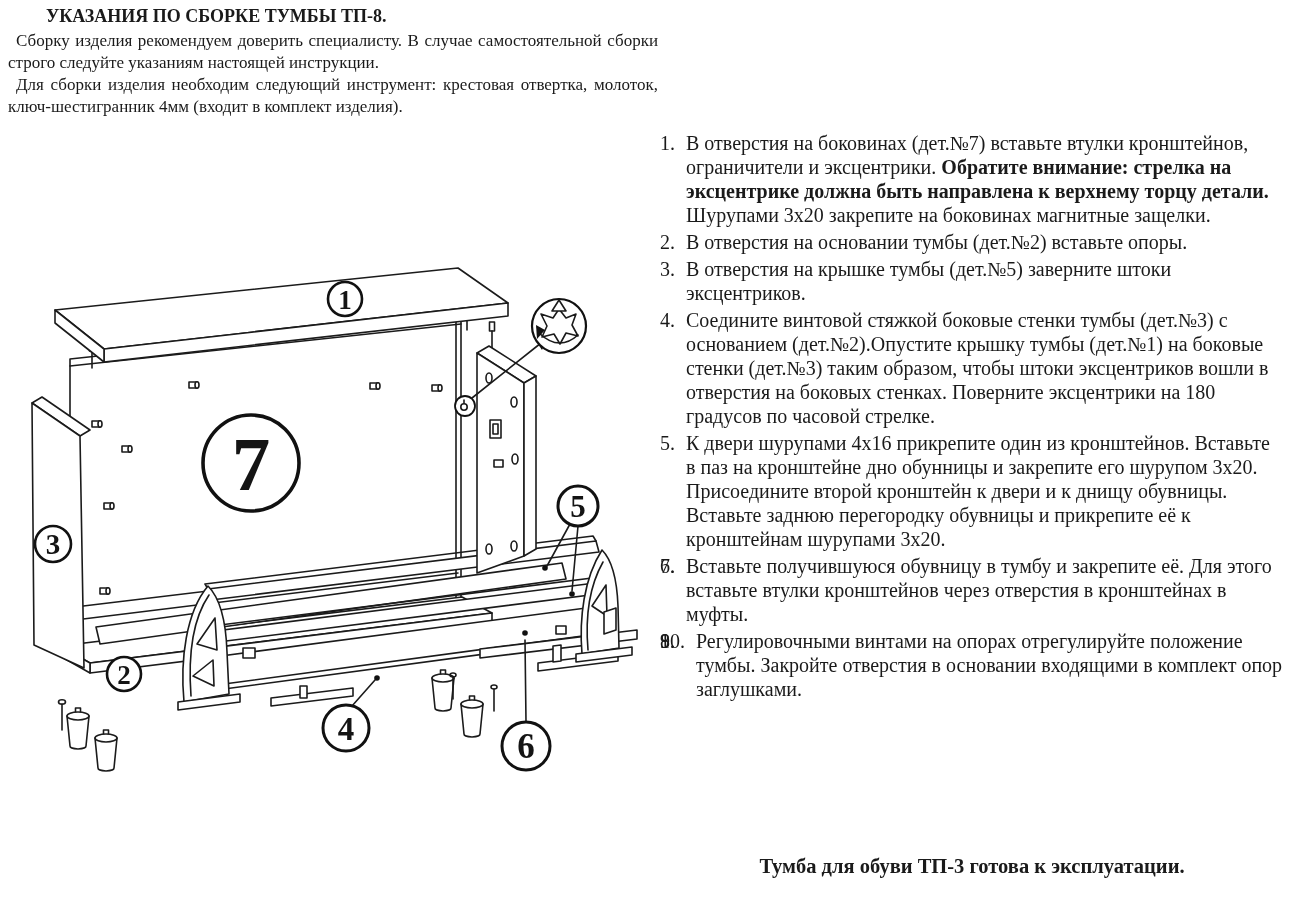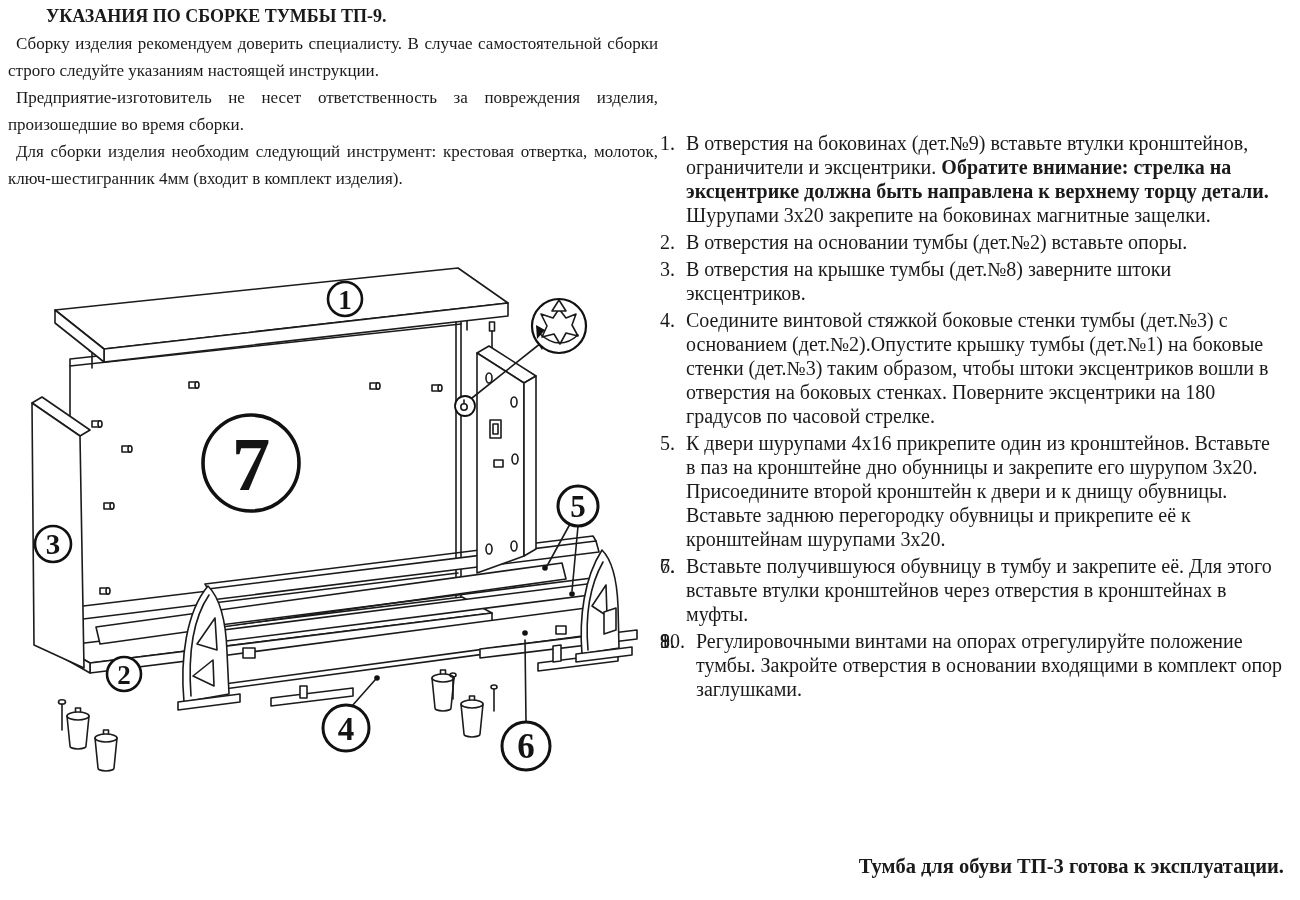--- a/index.html
+++ b/index.html
@@ -3,43 +3,42 @@
 <meta charset="utf-8">
 <style>
   html,body{margin:0;padding:0;}
   body{
     width:1300px;height:900px;position:relative;overflow:hidden;
     background:#ffffff;color:#1a1a1a;
     font-family:"Liberation Serif", serif;
   }
   .left-col{position:absolute;left:8px;top:6px;width:650px;}
   .doc-title{font-size:18px;font-weight:bold;margin:0 0 3px 38px;white-space:nowrap;}
-  .left-col p{margin:0;font-size:17px;line-height:27px;text-align:justify;text-indent:8px;}
+  .left-col p{margin:0;font-size:17px;line-height:22px;text-align:justify;text-indent:8px;}
   .right-col{position:absolute;left:660px;top:131px;width:624px;}
   ol.steps{list-style:none;margin:0;padding:0;font-size:20px;line-height:24px;}
   ol.steps li{position:relative;padding-left:26px;margin:0 0 3px 0;}
   ol.steps li.wide{padding-left:36px;}
   ol.steps li .num{position:absolute;left:0;top:0;}
   ol.steps b{font-weight:bold;}
-  .ready-line{position:absolute;left:660px;top:855px;width:624px;text-align:right;
+  .ready-line{position:absolute;left:660px;top:855px;width:624px;text-align:center;
     font-weight:bold;font-size:20.5px;}
   svg.diagram{position:absolute;left:20px;top:250px;}
   svg.diagram text{font-family:"Liberation Serif",serif;font-weight:bold;fill:#141414;text-anchor:middle;}
   svg .ln{fill:none;stroke:#1b1b1b;stroke-width:1.6;stroke-linejoin:round;stroke-linecap:round;}
   svg .fw{fill:#ffffff;stroke:#1b1b1b;stroke-width:1.6;stroke-linejoin:round;}
   svg .co{fill:#ffffff;stroke:#111111;}
   svg .dot{fill:#111111;stroke:none;}
 </style>
 </head>
 <body>
 
 <div class="left-col">
-  <h1 class="doc-title">УКАЗАНИЯ ПО СБОРКЕ ТУМБЫ ТП-9.</h1>
+  <h1 class="doc-title">УКАЗАНИЯ ПО СБОРКЕ ТУМБЫ ТП-8.</h1>
   <p>Сборку изделия рекомендуем доверить специалисту. В случае самостоятельной сборки строго следуйте указаниям настоящей инструкции.</p>
-  <p>Предприятие-изготовитель не несет ответственность за повреждения изделия, произошедшие во время сборки.</p>
   <p>Для сборки изделия необходим следующий инструмент: крестовая отвертка, молоток, ключ-шестигранник 4мм  (входит в комплект изделия).</p>
 </div>
 
 <svg class="diagram" width="645" height="660" viewBox="20 250 645 660">
 
   <g>
     <polygon class="fw" points="70,359 461,317 461,598 70,649"></polygon>
     <path class="ln" d="M70,366 L461,324"></path>
     <path class="ln" d="M75,607 L458,561"></path>
     <path class="ln" d="M75,620 L458,573"></path>
@@ -220,23 +219,23 @@
     <text x="346" y="739.5" font-size="33">4</text>
   </g>
   <g>
     <circle class="co" cx="526" cy="746" r="24" stroke-width="3"></circle>
     <text x="526" y="758" font-size="35">6</text>
   </g>
 </svg>
 
 <div class="right-col">
   <ol class="steps">
-      <li><span class="num">1.</span><span>В отверстия на боковинах (дет.№9)  вставьте втулки кронштейнов, ограничители и эксцентрики. </span><b>Обратите внимание: стрелка на эксцентрике  должна быть направлена к верхнему торцу детали.</b><span> Шурупами 3х20 закрепите на боковинах магнитные защелки.</span></li>
+      <li><span class="num">1.</span><span>В отверстия на боковинах (дет.№7)  вставьте втулки кронштейнов, ограничители и эксцентрики. </span><b>Обратите внимание: стрелка на эксцентрике  должна быть направлена к верхнему торцу детали.</b><span> Шурупами 3х20 закрепите на боковинах магнитные защелки.</span></li>
       <li><span class="num">2.</span><span>В отверстия на основании тумбы (дет.№2) вставьте опоры.</span></li>
-      <li><span class="num">3.</span><span>В отверстия на крышке тумбы (дет.№8) заверните штоки эксцентриков.</span></li>
+      <li><span class="num">3.</span><span>В отверстия на крышке тумбы (дет.№5) заверните штоки эксцентриков.</span></li>
       <li><span class="num">4.</span><span>Соедините винтовой стяжкой  боковые стенки тумбы (дет.№3) с основанием (дет.№2).Опустите крышку тумбы (дет.№1) на боковые стенки (дет.№3) таким образом, чтобы штоки эксцентриков вошли в отверстия на боковых стенках.  Поверните эксцентрики на 180 градусов  по часовой стрелке.</span></li>
       <li><span class="num">5.</span><span>К двери шурупами 4х16 прикрепите один из кронштейнов. Вставьте в паз на кронштейне дно обунницы и закрепите его шурупом 3х20. Присоедините второй кронштейн к двери и к днищу обувницы. Вставьте заднюю перегородку обувницы и прикрепите её к кронштейнам шурупами 3х20.</span></li>
       <li><span class="num">6.</span></li>
       <li><span class="num">7.</span><span>Вставьте получившуюся обувницу в тумбу и закрепите её. Для этого вставьте втулки кронштейнов через отверстия в кронштейнах в муфты.</span></li>
       <li><span class="num">8.</span></li>
       <li><span class="num">9.</span></li>
       <li class="wide"><span class="num">10.</span><span>Регулировочными винтами на опорах отрегулируйте положение тумбы. Закройте отверстия  в основании входящими в комплект опор заглушками.</span></li>
     </ol>
 </div>
 

